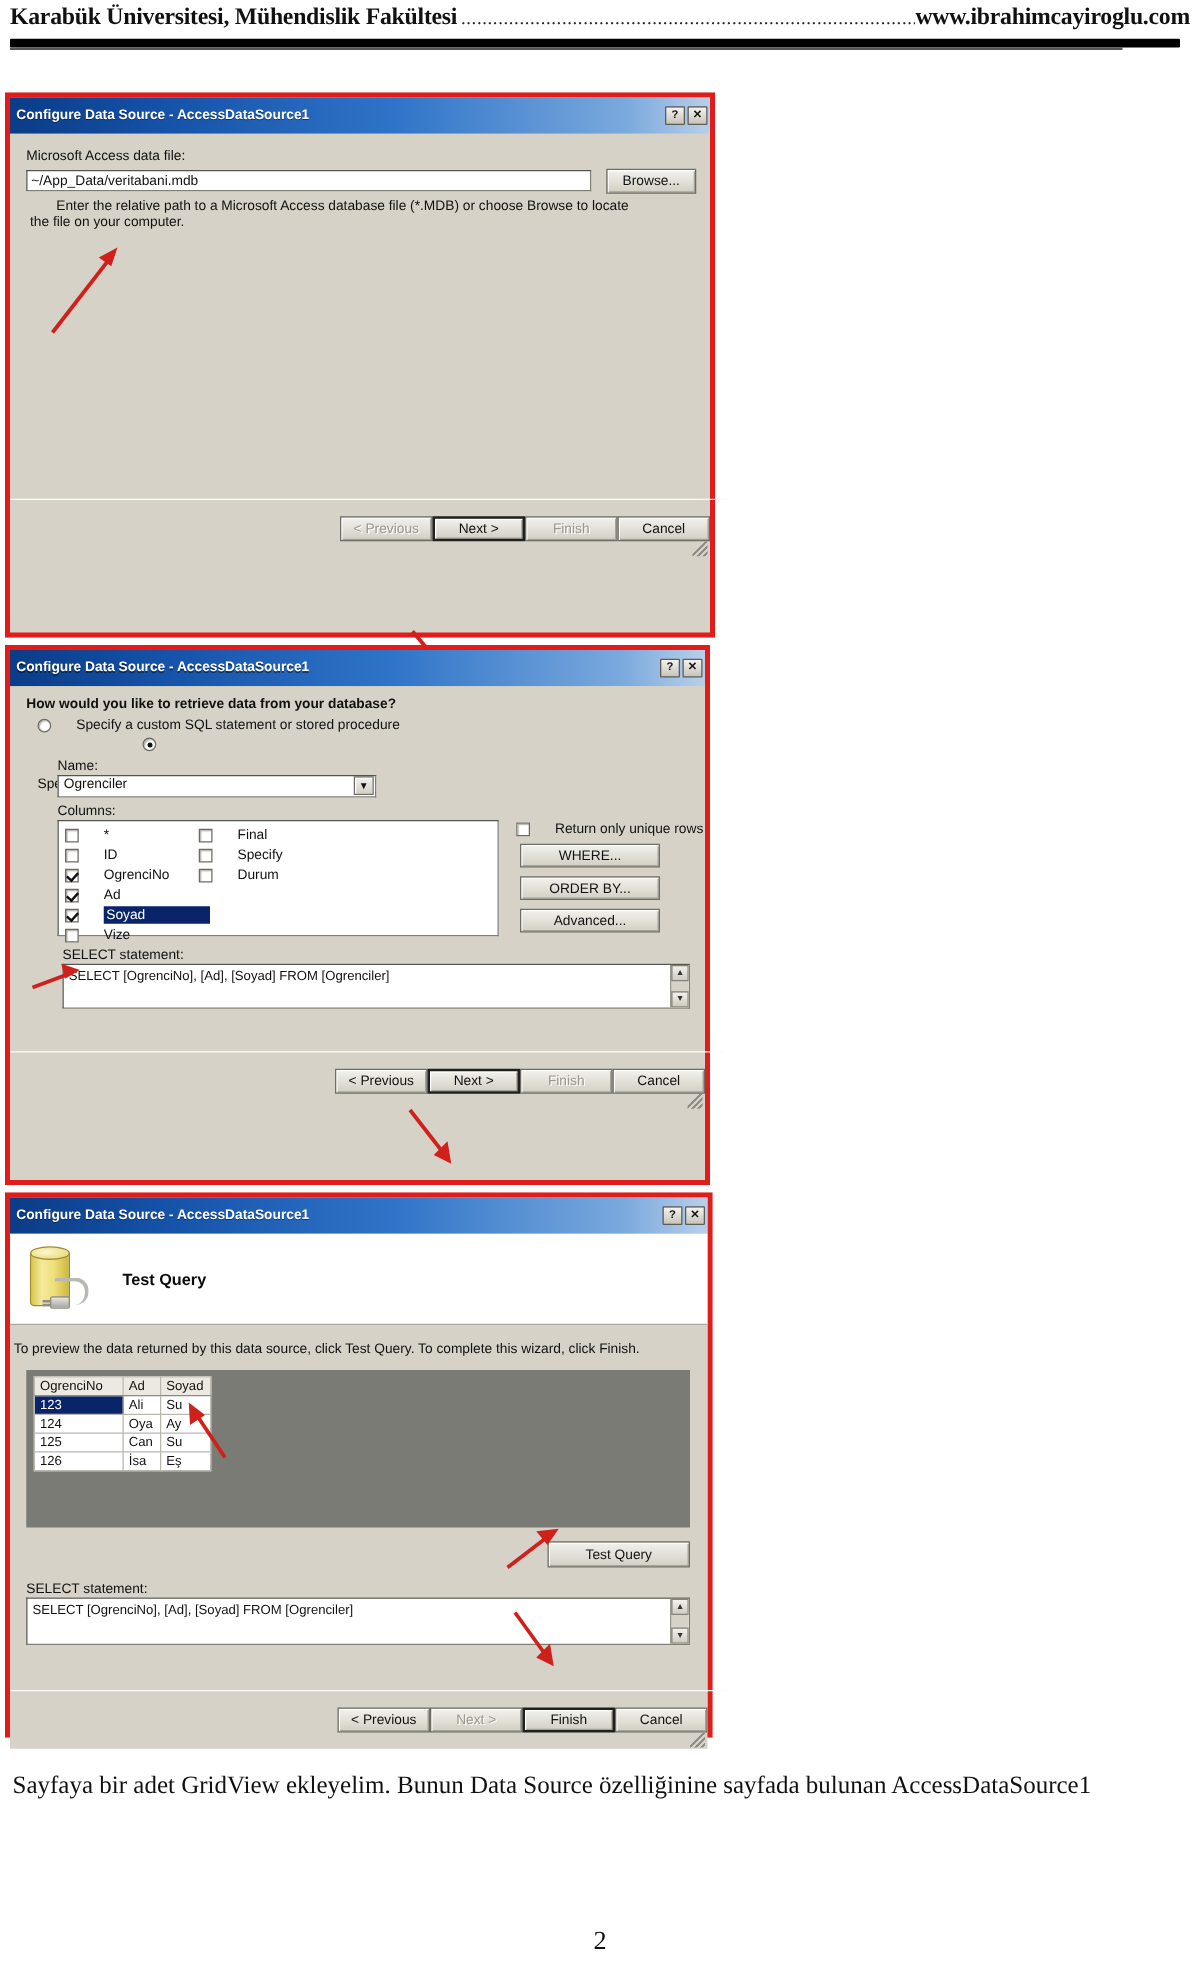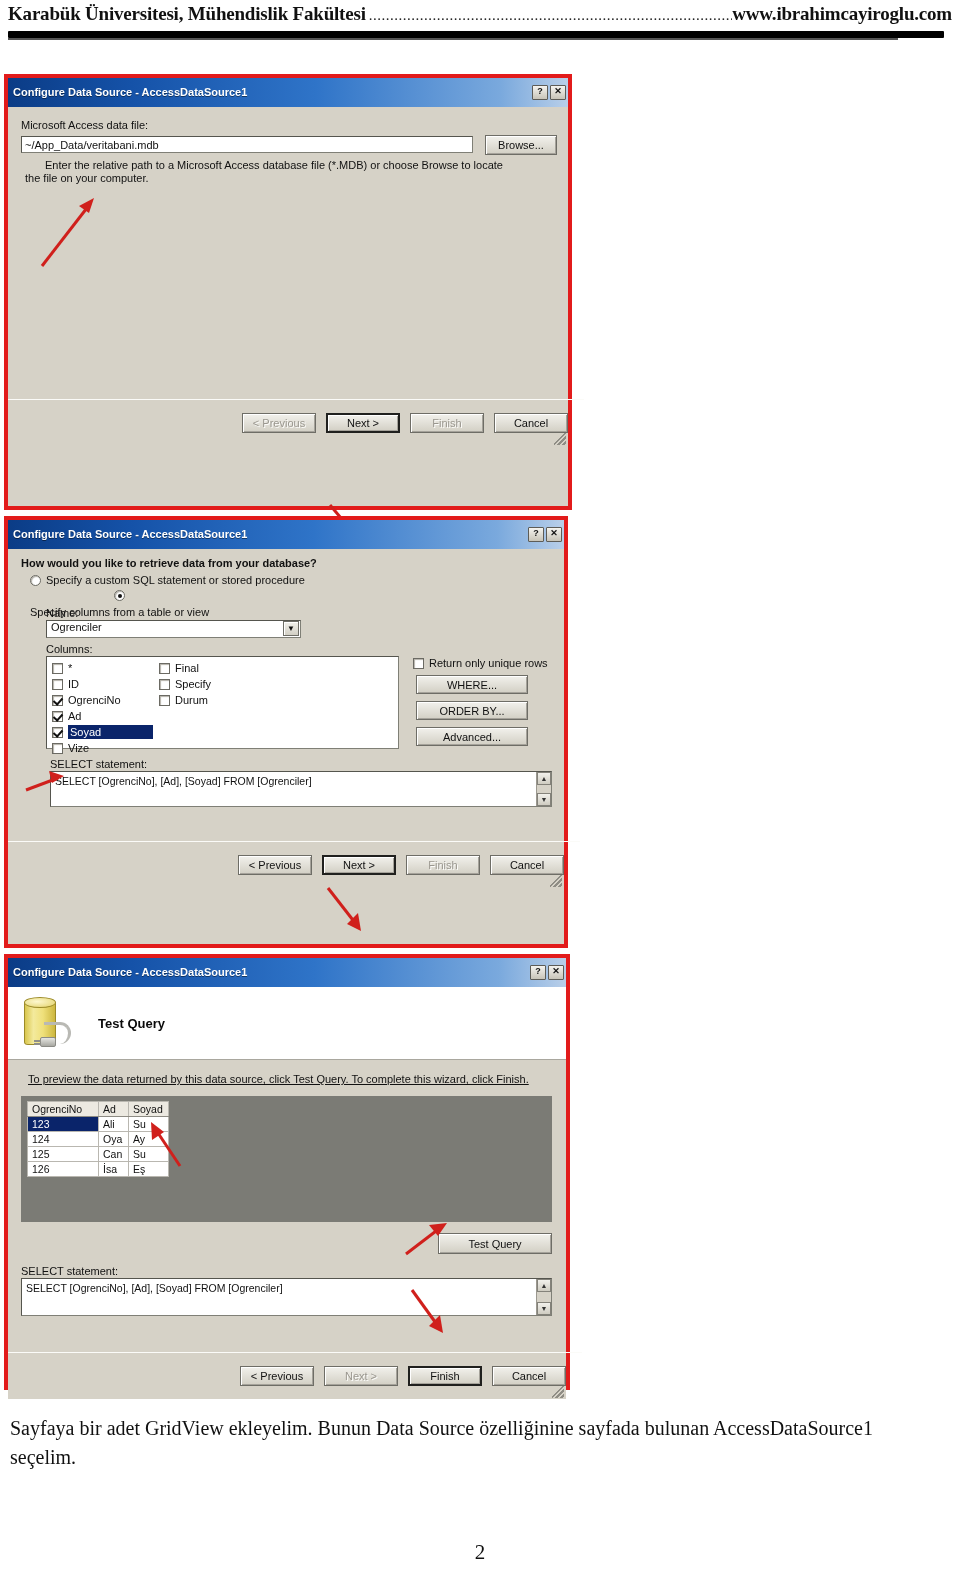--- a/index.html
+++ b/index.html
@@ -123,21 +123,21 @@
     box-shadow:inset 1px 1px 0 #fff, inset -1px -1px 0 #a5a29a;
     font-family:"Liberation Sans", sans-serif;font-size:11px;color:#111;
     display:flex;align-items:center;justify-content:center;
     box-sizing:border-box;
   }
   .btn.def{border:2px solid #20201e;}
   .btn.dis{color:#9a978f;text-shadow:1px 1px 0 #fdfdfb;}
   .navbar{
     border-top:1px solid #fbfbf8;
     display:flex;justify-content:flex-end;align-items:center;
-    gap:10px;padding-right:16px;
+    padding-right:16px;
   }
   .navbar .btn{width:74px;height:20px;}
   .radio{
     width:11px;height:11px;border-radius:50%;
     background:#fff;border:1px solid #6b6a63;
     box-shadow:inset 1px 1px 1px #b5b2aa;
     box-sizing:border-box;position:relative;flex:0 0 auto;
   }
   .radio.on:after{
     content:"";position:absolute;left:2.5px;top:2.5px;width:4px;height:4px;
@@ -145,21 +145,21 @@
   }
   .chk{
     width:11px;height:11px;background:#fff;border:1px solid #6b6a63;
     box-shadow:inset 1px 1px 1px #b5b2aa;box-sizing:border-box;
     position:relative;flex:0 0 auto;
   }
   .chk.on:after{
     content:"";position:absolute;left:2px;top:0px;width:4px;height:7px;
     border:solid #111;border-width:0 2px 2px 0;transform:rotate(42deg);
   }
-  .row{display:flex;align-items:center;gap:5px;}
+  .row{display:flex;align-items:center;gap:20px;}
   .listbox{
     background:#fff;border:1px solid #7f7f76;
     border-top-color:#55554e;border-left-color:#55554e;
     box-sizing:border-box;position:relative;
   }
   .combo{
     background:#fff;border:1px solid #7f7f76;
     border-top-color:#55554e;border-left-color:#55554e;
     display:flex;align-items:flex-start;justify-content:space-between;
     box-sizing:border-box;height:18px;
@@ -248,21 +248,21 @@
 
 
     <div class="body" style="height:339px;">
       <div class="lbl" style="position:absolute;left:13px;top:12px;">Microsoft Access data file:</div>
 
       <div class="txtfield" style="position:absolute;left:13px;top:29px;width:452px;">~/App_Data/veritabani.mdb</div>
 
       <div class="btn" style="position:absolute;left:477px;top:28px;width:72px;height:20px;">Browse...</div>
 
       <div class="lbl" style="position:absolute;left:13px;top:52px;margin-left:24px;">Enter the relative path to a Microsoft Access database file (*.MDB) or choose Browse to locate</div>
-      <div class="lbl" style="position:absolute;left:17px;top:65px;">the file on your computer.</div>
+      <div class="lbl" style="position:absolute;left:1px;top:65px;padding-left:15px;">the file on your computer.</div>
 
       <div class="navbar" style="position:absolute;left:0;bottom:0;width:100%;height:46px;">
         <div class="btn dis">&lt; Previous</div>
         <div class="btn def">Next &gt;</div>
         <div class="btn dis">Finish</div>
         <div class="btn">Cancel</div>
       </div>
       <div class="resizer"></div>
     </div>
   </div>
@@ -414,21 +414,21 @@
         <div class="cable"></div>
           <div class="plug"></div>
         <div class="prong"></div>
           <div class="prong2"></div>
       </div>
       <div class="bnr-title">Test Query</div>
     </div>
 
     <div class="body" style="height:339px;">
 
-      <div class="lbl" style="position:absolute;left:20px;top:13px;text-decoration:underline;">To preview the data returned by this data source, click Test Query. To complete this wizard, click Finish.</div>
+      <div class="lbl" style="position:absolute;left:3px;top:13px;">To preview the data returned by this data source, click Test Query. To complete this wizard, click Finish.</div>
 
       <div class="gridpanel" style="position:absolute;left:13px;top:36px;width:531px;height:126px;">
         <table class="grid" style="position:absolute;left:6px;top:5px;">
           <thead>
             <tr>
               <th style="width:71px;">OgrenciNo</th>
               <th style="width:30px;">Ad</th>
               <th style="width:40px;">Soyad</th>
             </tr>
           </thead>
@@ -490,16 +490,15 @@
   </svg>
 
   <svg class="arrowsvg" style="left:402px;top:330px;" width="50" height="56">
     <line x1="6" y1="6" x2="32" y2="42" stroke="#d0201c" stroke-width="3"></line>
     <polygon points="37,49 34,31 23,42" fill="#d0201c"></polygon>
   </svg>
 </div>
 
 <div class="caption">
   <div>Sayfaya bir adet GridView ekleyelim. Bunun Data Source özelliğinine sayfada bulunan AccessDataSource1</div>
-  <div>seçelim.</div>
 </div>
 
 <div class="pagenum">2</div>
 
 </body></html>

